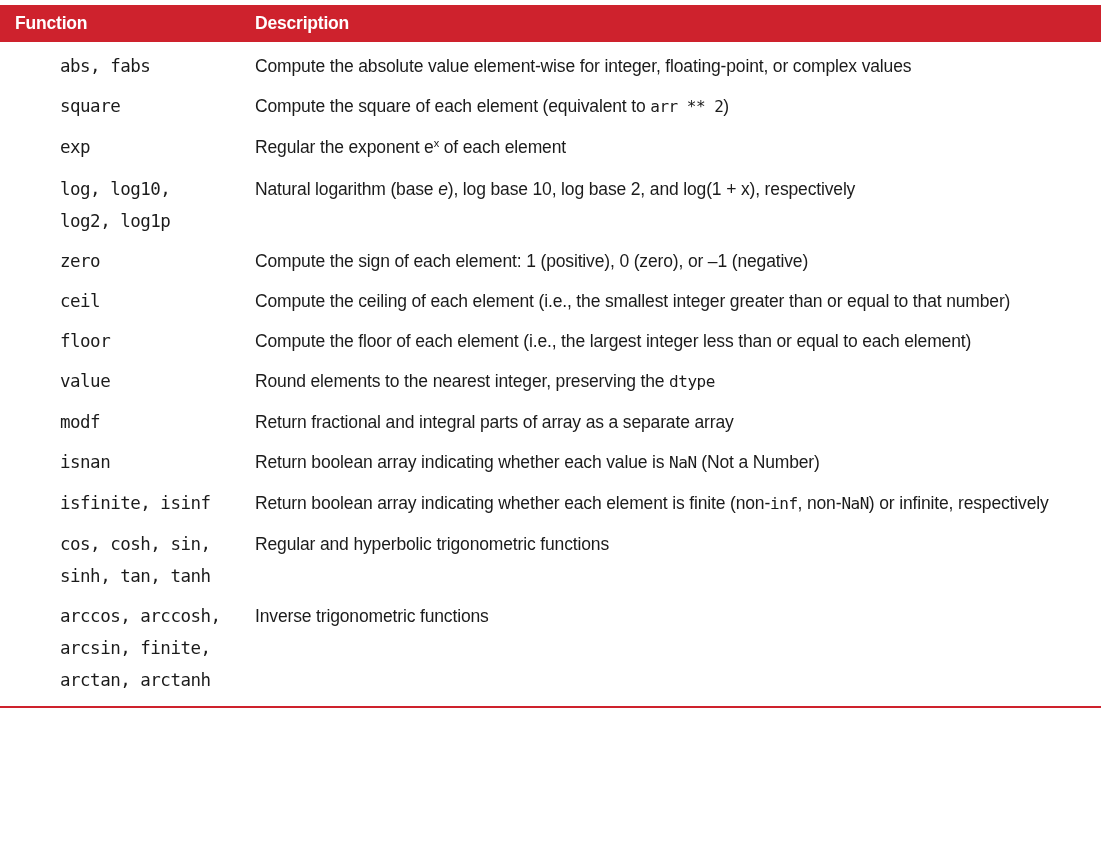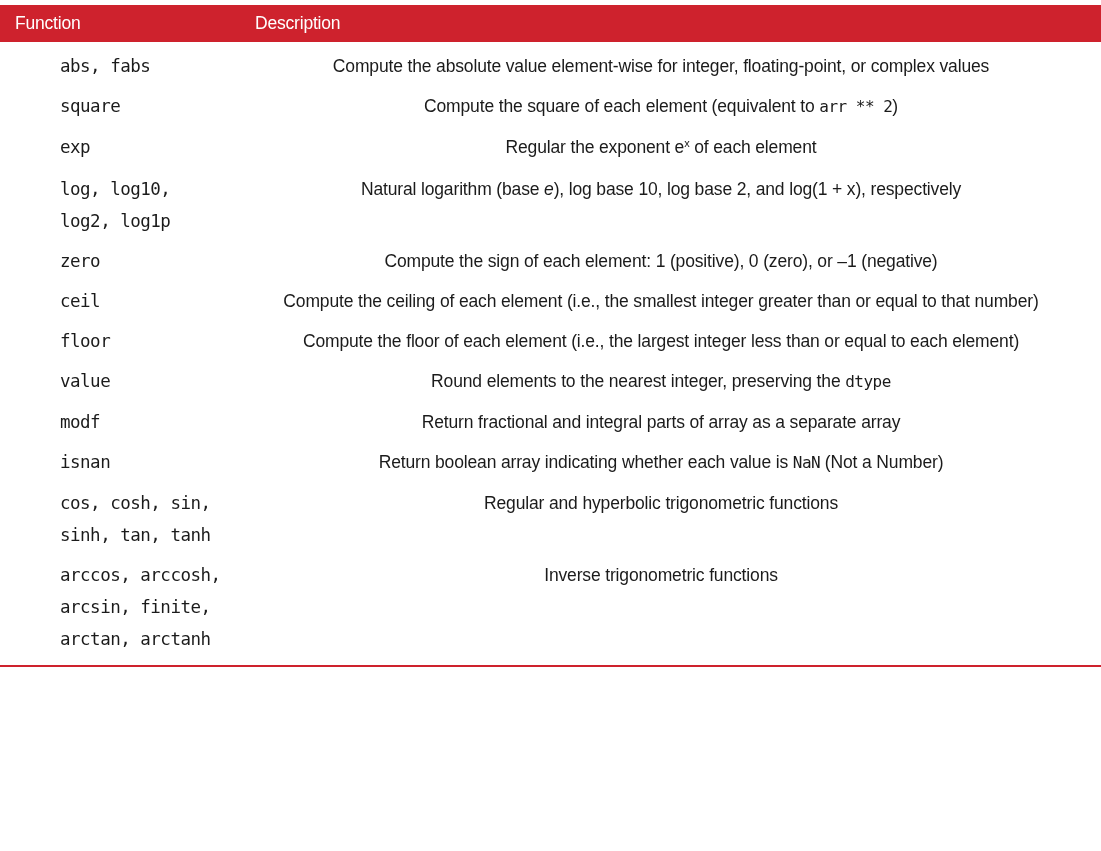--- a/index.html
+++ b/index.html
@@ -21,21 +21,21 @@
   .thead {
     display: grid;
     grid-template-columns: 240px 812px;
     align-items: center;
     height: 37px;
     background: var(--red, #ce222d);
     padding-left: 15px;
   }
   .th {
     color: #ffffff;
-    font-weight: normal;
+    font-weight: bold;
     font-size: 17.5px;
     letter-spacing: -0.2px;
   }
   .tbody {
     padding: 4px 0 6px 0;
   }
   .row {
     display: grid;
     grid-template-columns: 240px 812px;
     padding: 4px 0;
@@ -46,21 +46,20 @@
     font-size: 17.5px;
     line-height: 32px;
     white-space: pre;
     letter-spacing: -0.5px;
     margin-left: 45px;
   }
   .cell-desc {
     font-size: 17.5px;
     line-height: 32px;
     letter-spacing: -0.15px;
-    text-align: center;
   }
   .cell-desc .mono {
     font-family: "DejaVu Sans Mono", monospace;
     font-size: 16px;
     letter-spacing: -0.5px;
   }
   .cell-desc .it {
     font-style: italic;
   }
   .cell-desc .sup {
@@ -117,20 +116,24 @@
       </div>
       <div class="row">
         <div class="cell-fn"><div>modf</div></div>
         <div class="cell-desc"><span>Return fractional and integral parts of array as a separate array</span></div>
       </div>
       <div class="row">
         <div class="cell-fn"><div>isnan</div></div>
         <div class="cell-desc"><span>Return boolean array indicating whether each value is </span><span class="mono">NaN</span><span> (Not a Number)</span></div>
       </div>
       <div class="row">
+        <div class="cell-fn"><div>isfinite, isinf</div></div>
+        <div class="cell-desc"><span>Return boolean array indicating whether each element is finite (non-</span><span class="mono">inf</span><span>, non-</span><span class="mono">NaN</span><span>) or infinite, respectively</span></div>
+      </div>
+      <div class="row">
         <div class="cell-fn"><div>cos, cosh, sin,</div><div>sinh, tan, tanh</div></div>
         <div class="cell-desc"><span>Regular and hyperbolic trigonometric functions</span></div>
       </div>
       <div class="row">
         <div class="cell-fn"><div>arccos, arccosh,</div><div>arcsin, finite,</div><div>arctan, arctanh</div></div>
         <div class="cell-desc"><span>Inverse trigonometric functions</span></div>
       </div>
     </div>
   <div class="bottom-rule"></div>
 </div>

